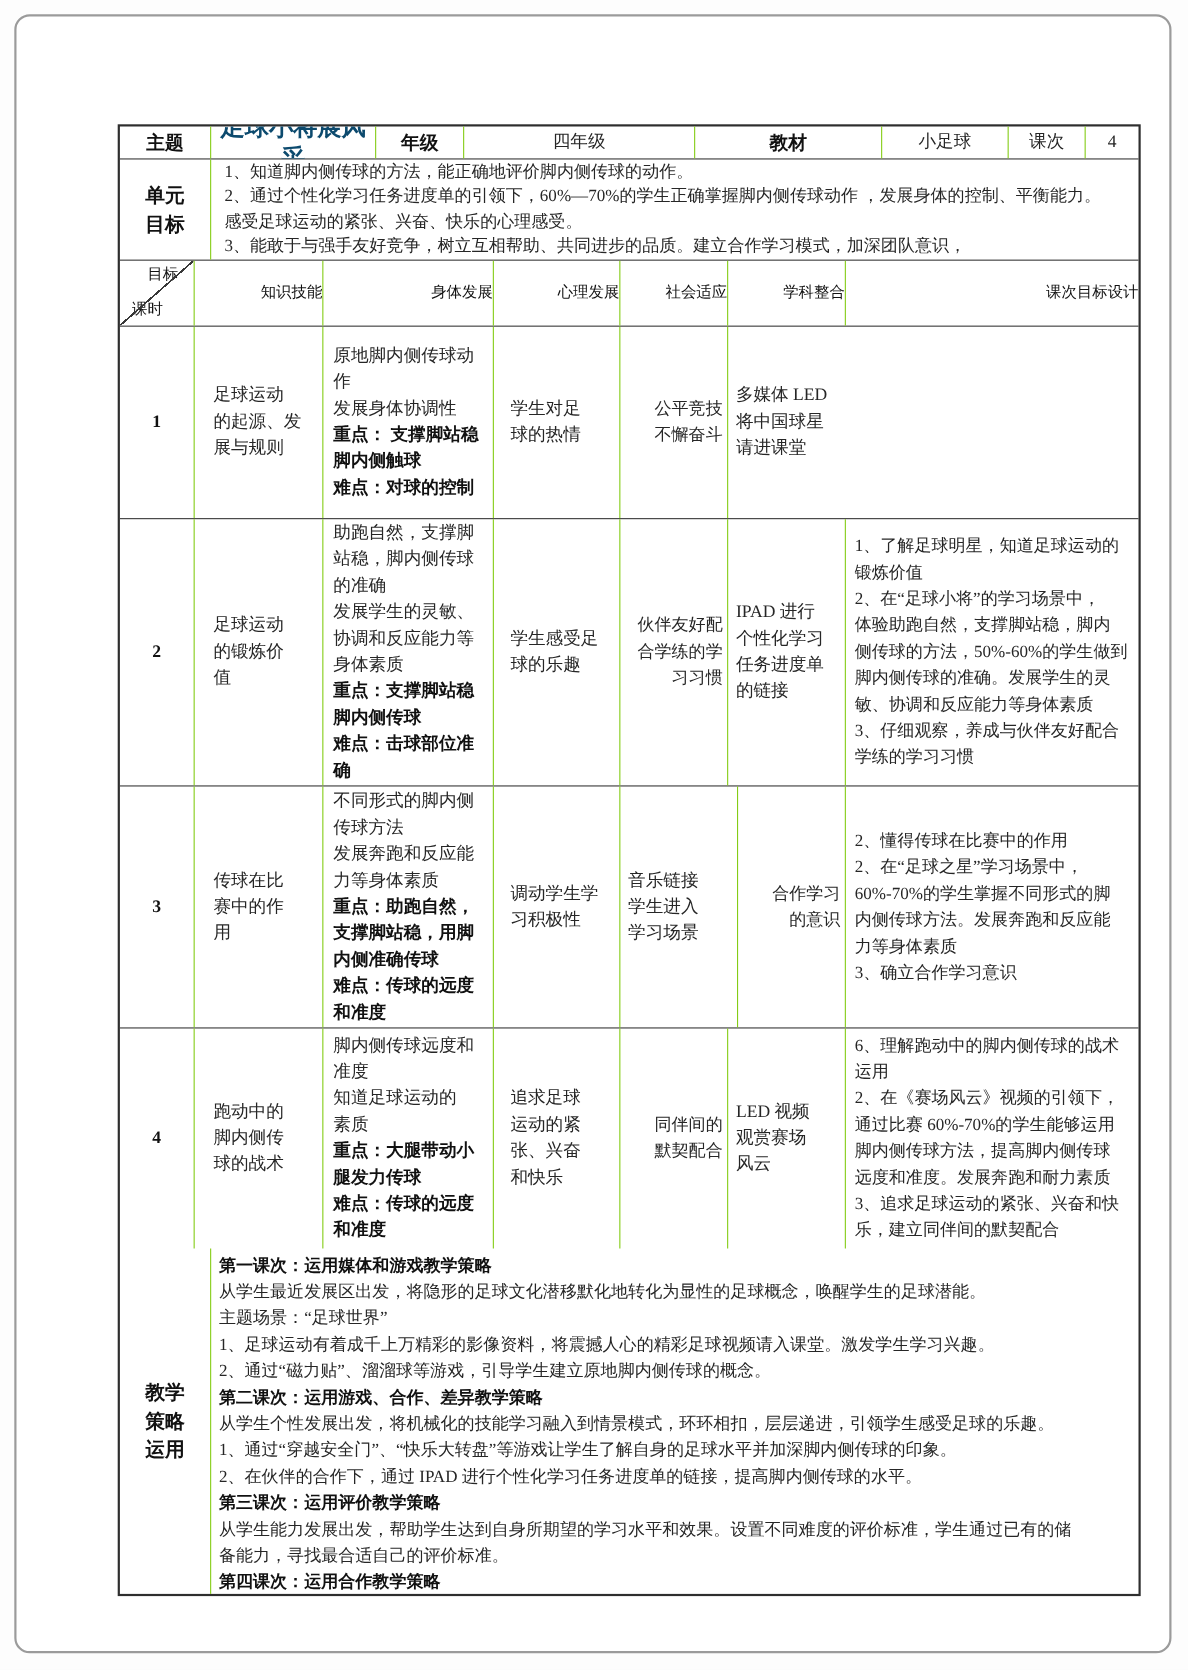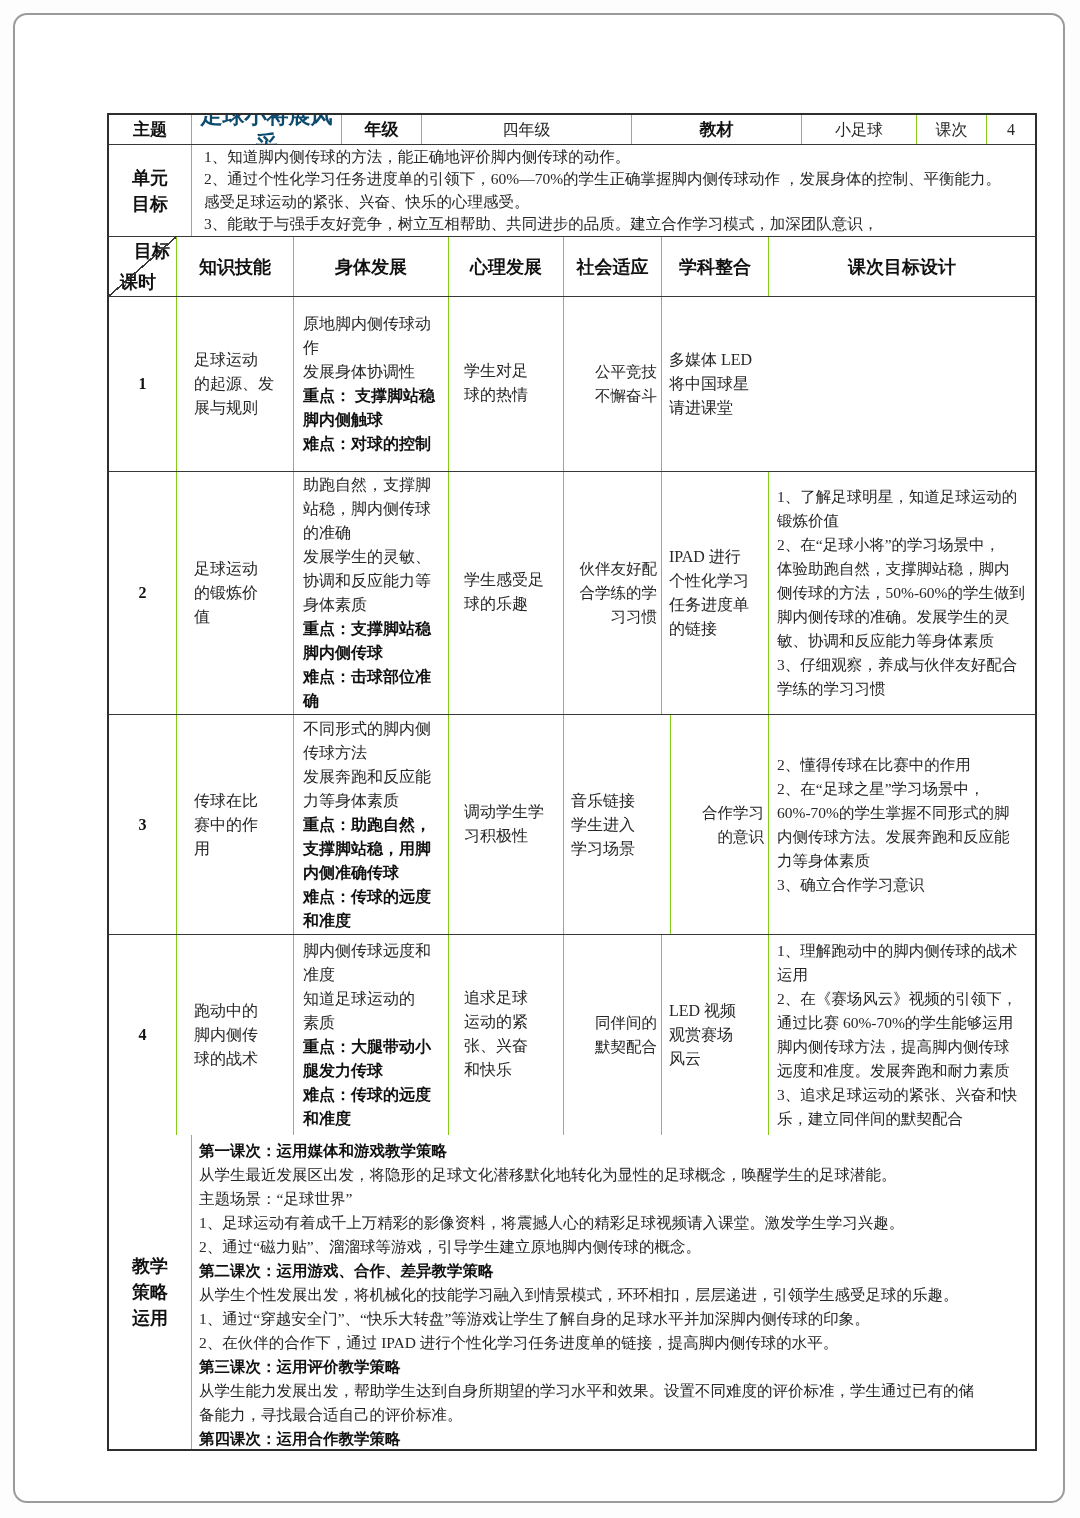--- a/index.html
+++ b/index.html
@@ -27,21 +27,21 @@
   .w-les-l{width:70px; font-size:16px;} .w-les-v{flex:1;}
 
   
   .sec-unit { height:92px; }
   .label-col { width:83px; text-align:center; justify-content:center;
     font-weight:bold; font-size:18px; color:#111; line-height:26px; }
   .unit-content { flex:1; padding:2px 8px 2px 12px; font-size:15.5px; line-height:22.5px; justify-content:center; }
 
   
   .sec-mhead { height:60px; }
-  .sec-mhead .cell { justify-content:center; text-align:center; font-weight:bold; font-size:18px; color:#111; }
+  .sec-mhead .cell { justify-content:center; text-align:right; font-weight:normal; font-size:14px; color:#111; }
   .c0{width:68px;} .c1{width:117px;} .c2{width:155px;} .c3{width:115px;}
   .c4{width:98px;text-align:right;} .c5{width:107px;} .c6{flex:1;}
   .corner { position:relative; font-weight:bold; font-size:16px; }
   .corner::after { content:""; position:absolute; inset:0;
     background:linear-gradient(to bottom right, transparent calc(50% - 0.8px), #383838 calc(50% - 0.8px), #383838 calc(50% + 0.8px), transparent calc(50% + 0.8px)); }
   .corner .ct { position:absolute; top:5px; left:25px; line-height:18px; }
   .corner .cb { position:absolute; bottom:5px; left:11px; line-height:18px; }
 
   
   .m-row { display:flex; border-bottom:1px solid #383838; }
@@ -183,21 +183,21 @@
 和准度</div></div>
     <div class="cell c3 c-psych">追求足球
 运动的紧
 张、兴奋
 和快乐</div>
     <div class="cell c4 c-social">同伴间的
 默契配合</div>
     <div class="cell c5 c-integration">LED 视频
 观赏赛场
 风云</div>
-    <div class="cell c6 c-goals"><div>1、理解跑动中的脚内侧传球的战术
+    <div class="cell c6 c-goals"><div>6、理解跑动中的脚内侧传球的战术
 运用</div><div>2、在《赛场风云》视频的引领下，
 通过比赛 60%-70%的学生能够运用
 脚内侧传球方法，提高脚内侧传球
 远度和准度。发展奔跑和耐力素质</div><div>3、追求足球运动的紧张、兴奋和快
 乐，建立同伴间的默契配合</div></div>
   </div>
 </div>
 
     <div class="sec sec-strategy">
       <div class="cell label-col">教学

